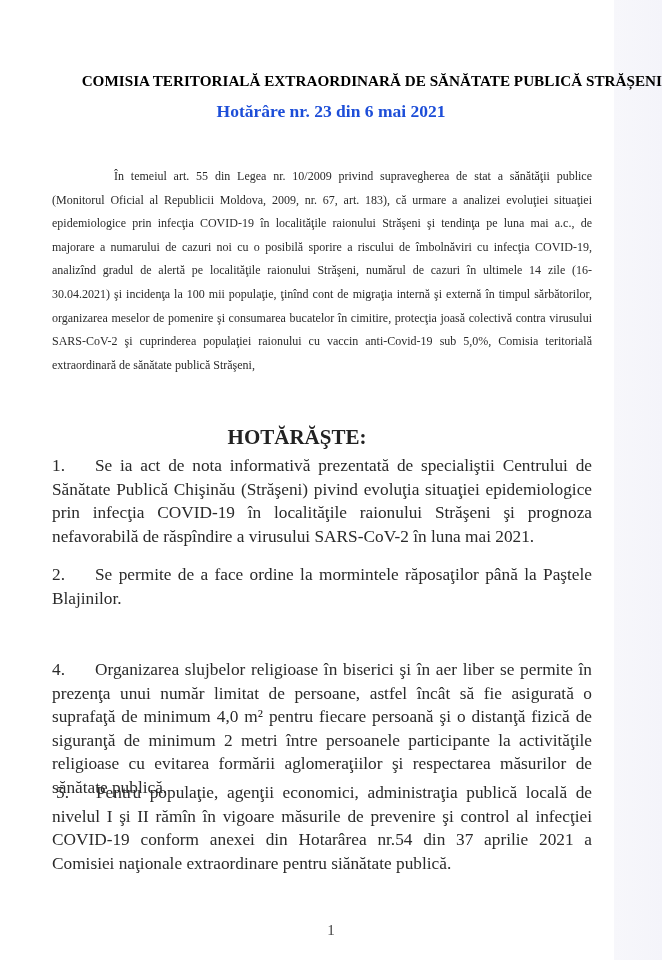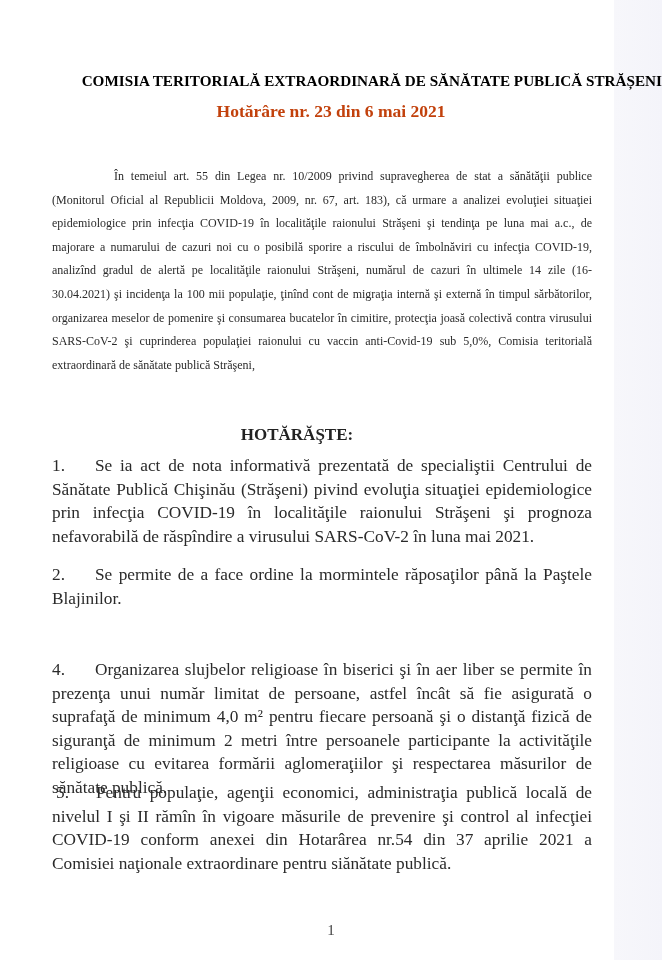--- a/index.html
+++ b/index.html
@@ -42,21 +42,21 @@
       color: #000000;
     }
     .decision-title {
       position: absolute;
       top: 101px;
       left: 0;
       width: 662px;
       text-align: center;
       font-weight: bold;
       font-size: 17.5px;
-      color: #c2410c;
+      color: #1d4ed8;
     }
     .body-block {
       position: absolute;
       left: 52px;
       width: 540px;
       font-size: 12px;
       line-height: 23.6px;
       text-align: justify;
       color: #2a2a2a;
     }
@@ -64,21 +64,21 @@
       top: 165px;
       text-indent: 62px;
     }
     .decide {
       position: absolute;
       top: 425px;
       left: 0;
       width: 594px;
       text-align: center;
       font-weight: bold;
-      font-size: 17px;
+      font-size: 21px;
       color: #222;
     }
     .item {
       position: absolute;
       left: 52px;
       width: 540px;
       font-size: 17.3px;
       line-height: 23.6px;
       text-align: justify;
       color: #2a2a2a;

